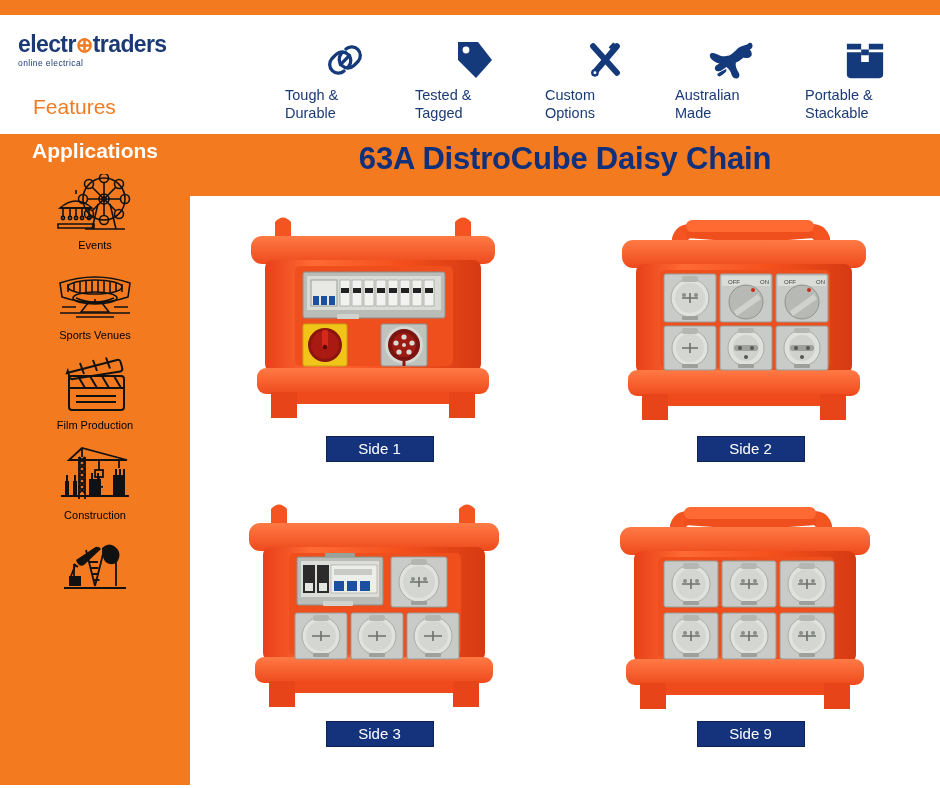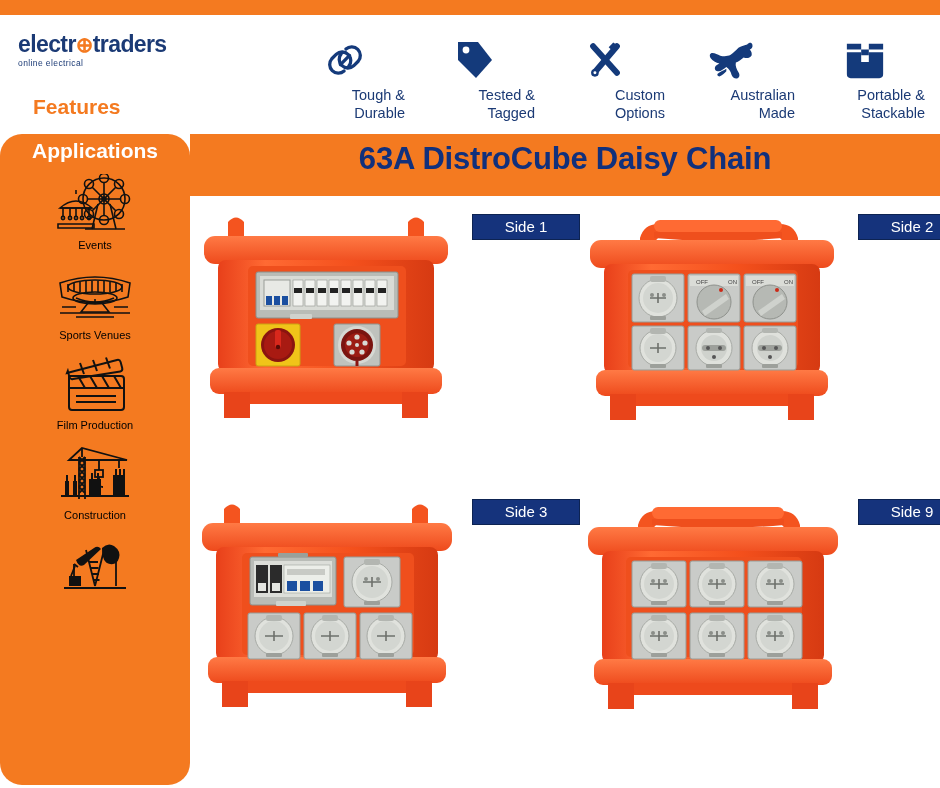--- a/index.html
+++ b/index.html
@@ -50,35 +50,35 @@
     font-size: 8.5px;
     color: #1b3a75;
     text-align: left;
     letter-spacing: 0.4px;
     margin-top: 2px;
     padding-right: 4px;
   }
   .features-label {
     position: absolute; left: 33px; top: 80px;
     font-size: 21px;
-    font-weight: bold;
+    font-weight: normal;
     color: #f47a20;
   }
 
   
   .features-strip {
     position: absolute; left: 285px; top: 22px;
     width: 640px; height: 100px;
     display: flex;
     justify-content: space-between;
     align-items: flex-start;
   }
   .feature-item {
     width: 120px;
-    text-align: right;
+    text-align: left;
     color: #1b3a75;
   }
   .feature-icon {
     height: 46px;
     display: flex;
     align-items: center;
     justify-content: center;
     color: #143a7b;
   }
   .feature-icon svg { display: block; fill: #143a7b; }
@@ -88,21 +88,20 @@
     color: #1b3a75;
     margin-top: 3px;
     white-space: pre-line;
   }
 
   
   .sidebar {
     position: absolute; left: 0; top: 134px;
     width: 190px; height: 651px;
     background: #f47a20;
-    border-radius: 22px;
   }
   .applications-label {
     position: absolute; left: 0; top: 5px;
     width: 190px;
     text-align: center;
     font-size: 21px;
     font-weight: bold;
     color: #ffffff;
   }
   .app-list {
@@ -152,22 +151,22 @@
   .panel-inner {
     position: absolute; left: 4px; top: 2px;
     width: 742px; height: 570px;
     display: grid;
     grid-template-columns: 1fr 1fr;
     grid-template-rows: 1fr 1fr;
   }
   .product-cell {
     position: relative;
     display: flex;
-    flex-direction: row;
-    align-items: flex-start;
+    flex-direction: column;
+    align-items: center;
     justify-content: flex-start;
     padding-top: 12px;
   }
   .side-label {
     margin-top: 4px;
     background: #15337c;
     color: #ffffff;
     font-size: 15px;
     padding: 3px 0 4px 0;
     width: 108px;

